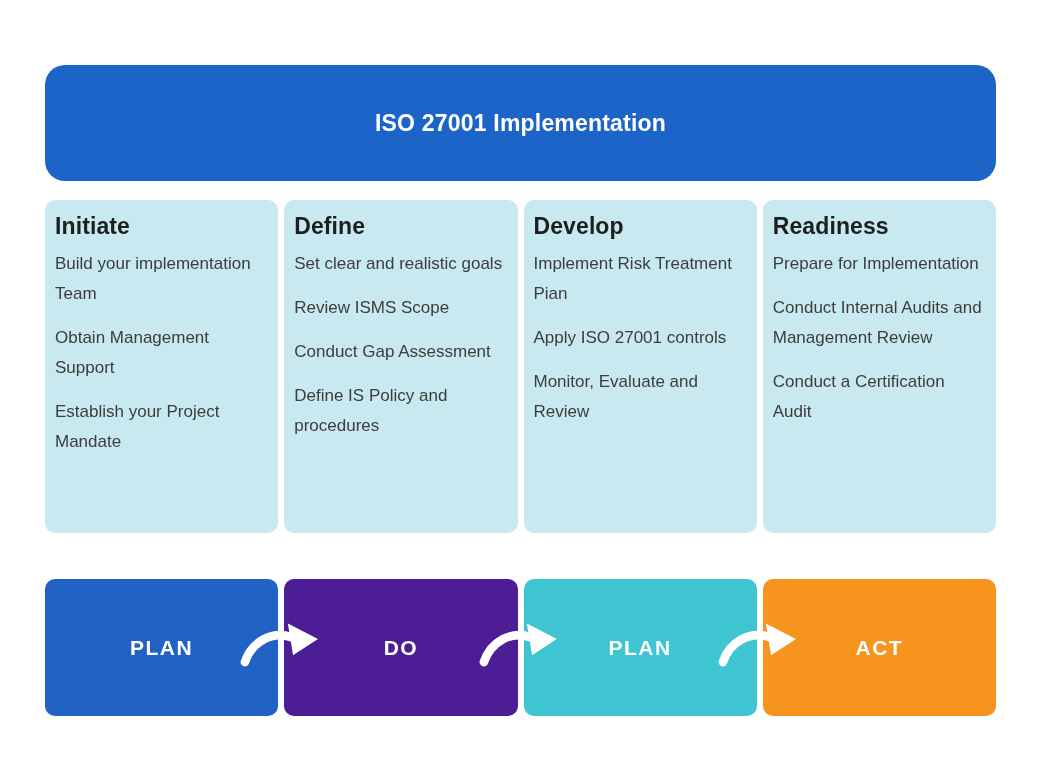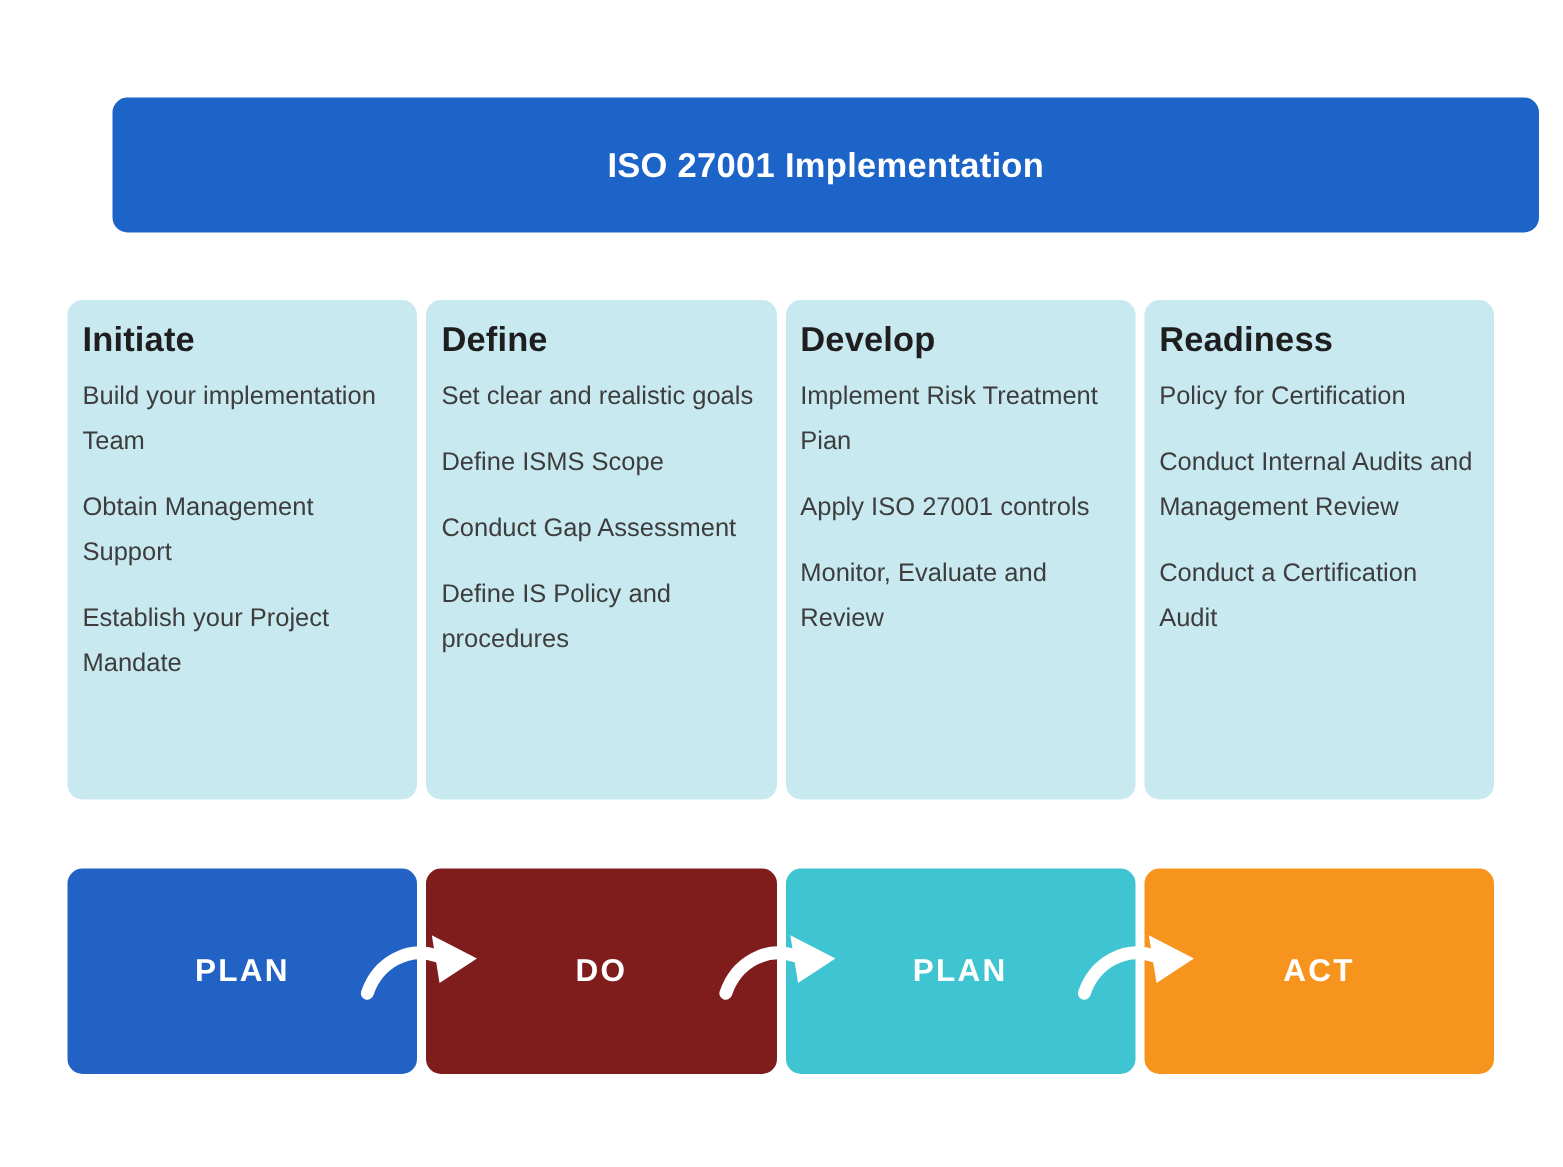--- a/index.html
+++ b/index.html
@@ -11,23 +11,23 @@
     position: relative;
     width: 1042px;
     height: 778px;
     background: #ffffff;
     overflow: hidden;
   }
   
   .banner {
     position: absolute;
     left: 45px; top: 65px;
-    width: 951px; height: 90px;
-    border-radius: 10px;
-    display: flex; align-items: center; justify-content: center; margin-left: 30px;
+    width: 951px; height: 116px;
+    border-radius: 20px;
+    display: flex; align-items: center; justify-content: center;
   }
   .banner h1 {
     margin: 0;
     color: #ffffff;
     font-size: 23px;
     font-weight: 700;
     letter-spacing: 0.2px;
   }
   
   .cards {
@@ -99,48 +99,48 @@
     <div class="card" style="background: rgb(200, 233, 240);">
       <h2>Initiate</h2>
       <p>Build your implementation Team</p>
       <p>Obtain Management Support</p>
       <p>Establish your Project Mandate</p>
     </div>
 
     <div class="card" style="background: rgb(200, 233, 240);">
       <h2>Define</h2>
       <p>Set clear and realistic goals</p>
-      <p>Define ISMS Scope</p>
+      <p>Review ISMS Scope</p>
       <p>Conduct Gap Assessment</p>
       <p>Define IS Policy and procedures</p>
     </div>
 
 
     <div class="card" style="background: rgb(200, 233, 240);">
       <h2>Develop</h2>
       <p>Implement Risk Treatment Pian</p>
       <p>Apply ISO 27001 controls</p>
       <p>Monitor, Evaluate and Review</p>
     </div>
 
     <div class="card" style="background: rgb(200, 233, 240); padding-left: 10px;">
       <h2>Readiness</h2>
-      <p>Policy for Certification</p>
+      <p>Prepare for Implementation</p>
       <p>Conduct Internal Audits and Management Review</p>
       <p>Conduct a Certification Audit</p>
     </div>
 
   </section>
 
   <section class="pdca">
 
     <div class="step" style="background: rgb(34, 98, 197);">
       <span>PLAN</span>
     </div>
-    <div class="step" style="background: #7f1d1d;">
+    <div class="step" style="background: #4c1d95;">
       <span>DO</span>
     </div>
     <div class="step" style="background: rgb(63, 196, 209);">
       <span>PLAN</span>
     </div>
     <div class="step" style="background: rgb(247, 148, 30);">
       <span>ACT</span>
     </div>
 
     <svg class="arrow arrow-1" viewBox="0 0 100 64" xmlns="http://www.w3.org/2000/svg">

